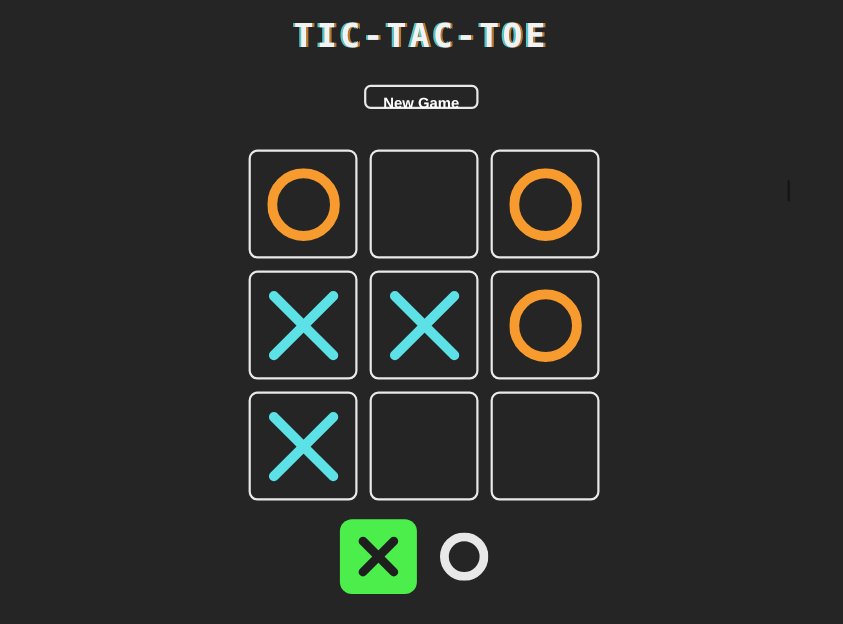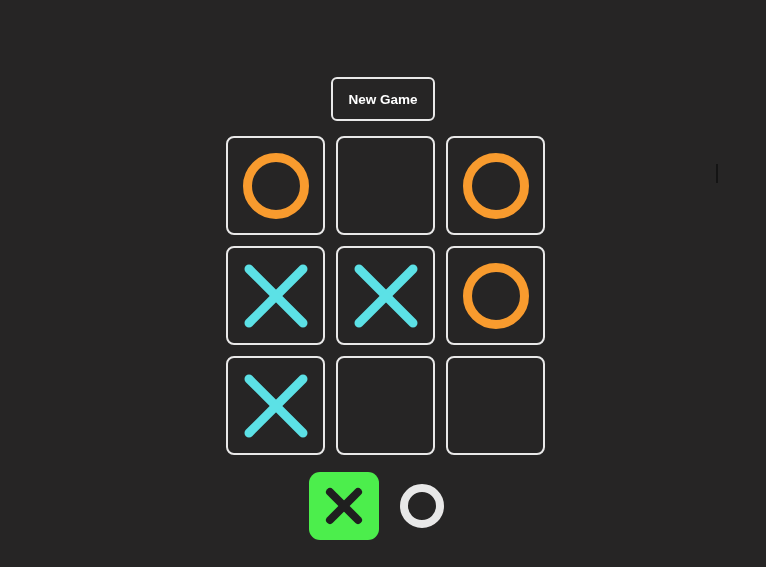--- a/index.html
+++ b/index.html
@@ -51,21 +51,21 @@
   }
   .newgame-btn {
     background: #262525;
     border: 2px solid #e9e9e9;
     border-radius: 6px;
     color: #ffffff;
     font-family: "Liberation Sans", sans-serif;
     font-size: 13.5px;
     font-weight: bold;
     padding: 0 15px;
-    height: 44px;
+    height: 22px;
     line-height: 29px;
     cursor: pointer;
     white-space: nowrap;
   }
 
   
   .board {
     position: absolute;
     top: 136px;
     left: 226px;
@@ -122,20 +122,21 @@
   }
   .turn-chip.active { background: #4cee4c; }
   .turn-chip.inactive { background: transparent; }
   .turn-chip svg { display: block; }
 </style>
 </head>
 <body>
 
 <div class="app">
 
+  <h1 class="title">TIC-TAC-TOE</h1>
 
   <div class="newgame-wrap">
     <button class="newgame-btn">New Game</button>
   </div>
 
   <div class="board" id="board">
       <div class="cell">
         <span>
           <svg width="66" height="66" viewBox="0 0 66 66">
             <circle cx="33" cy="33" r="28.5" fill="none" stroke="#f89b2e" stroke-width="9"></circle>

